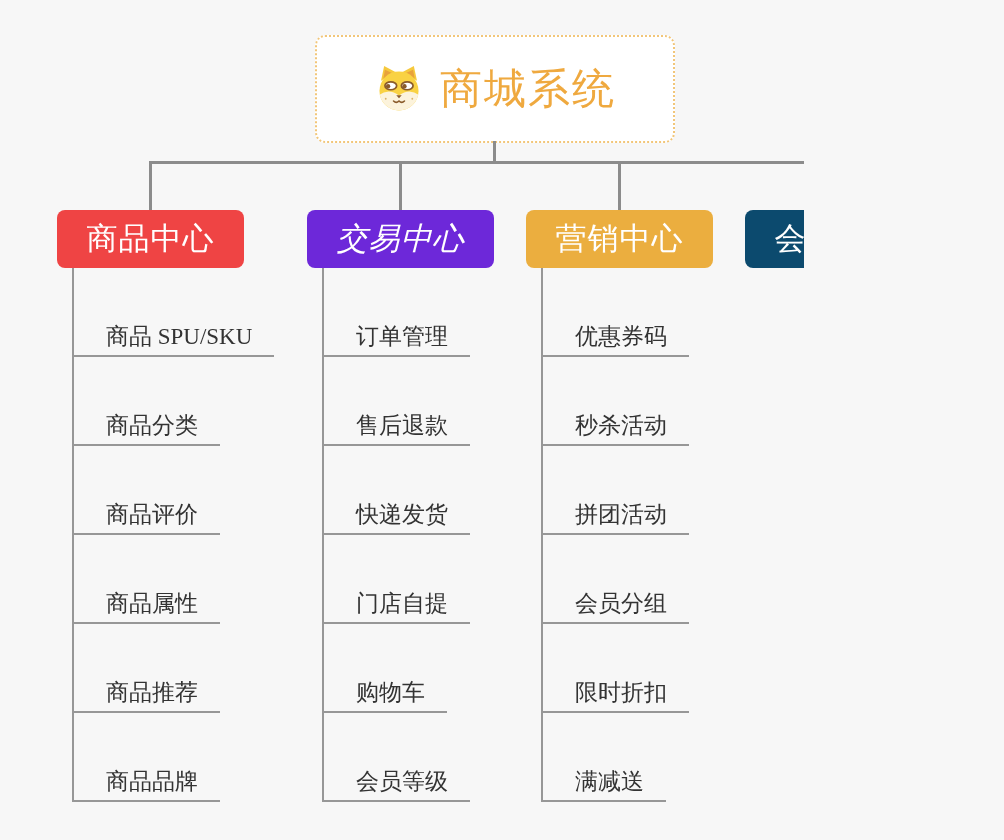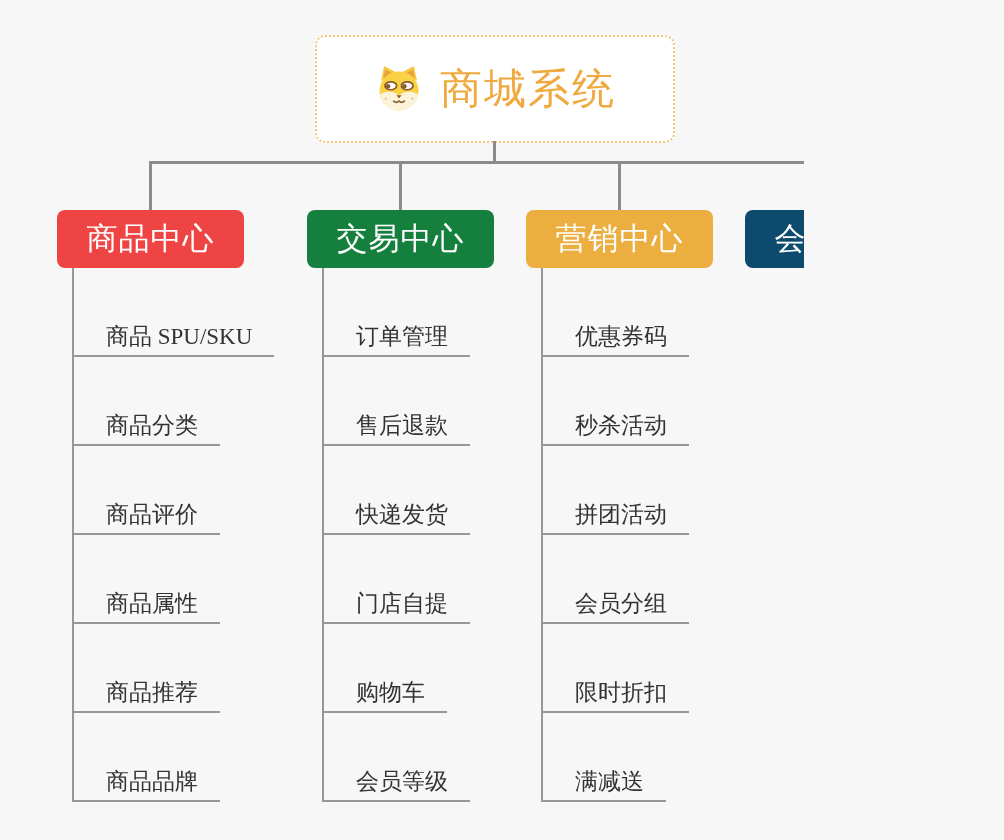--- a/index.html
+++ b/index.html
@@ -143,21 +143,21 @@
       <div class="child-node">
           <span class="child-label">商品推荐</span>
         </div>
       <div class="child-node">
           <span class="child-label">商品品牌</span>
         </div>
     </div>
   </div>
 
   <div class="branch branch-2">
-    <div class="branch-header" style="background: #15803d;">交易中心</div>
+    <div class="branch-header" style="background: #6d28d9; font-style: italic;">交易中心</div>
     <div class="branch-items">
       <div class="child-node">
           <span class="child-label">订单管理</span>
         </div>
       <div class="child-node">
           <span class="child-label">售后退款</span>
         </div>
       <div class="child-node">
           <span class="child-label">快递发货</span>
         </div>

